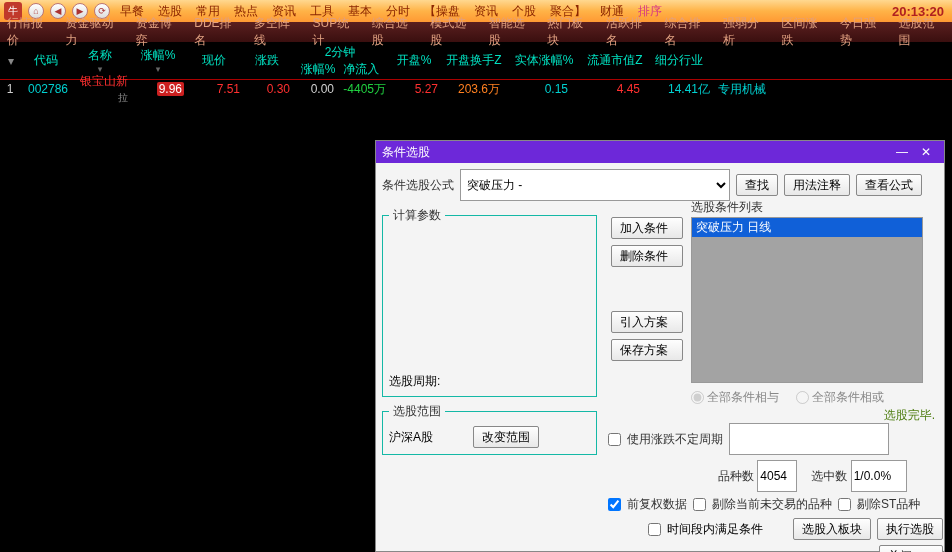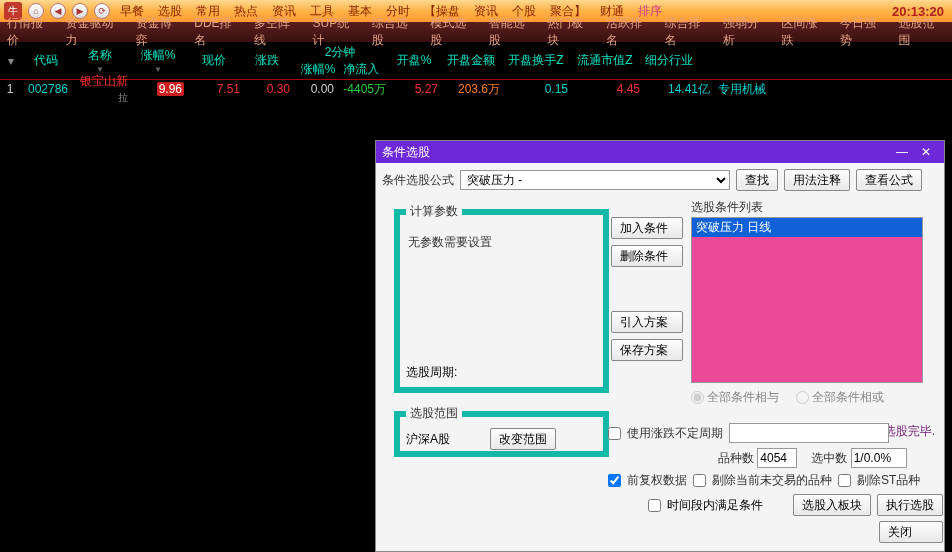--- a/index.html
+++ b/index.html
@@ -37,34 +37,34 @@
 .nm .tag{ color:#888; font-size:10px;}
 
 
 .dialog { position:absolute; left:375px; top:140px; width:570px; height:412px; background:#f4f4f4; border:1px solid #888; box-shadow:0 0 8px rgba(0,0,0,0.6);}
 .dialog .titlebar { height:22px; background:#6d28d9; color:#fff; display:flex; align-items:center; padding:0 6px; font-size:12px;}
 .dialog .titlebar .spacer{flex:1;}
 .dialog .titlebar .wbtn { width:24px; text-align:center; cursor:pointer;}
 .dialog .body { padding:6px; position:relative; height:calc(100% - 22px);}
 .dlgrow { display:flex; align-items:center; gap:6px; margin-bottom:6px;}
 .dlglabel { color:#333;}
-select, input[type=text] { font-size:12px; border:1px solid #999; background:#fff; height:20px; padding:0 2px;}
+select, input[type=text] { font-size:12px; border:1px solid #999; background:#fff; height:32px; padding:0 2px;}
 .btn { background:linear-gradient(#fefefe,#e8e8e8); border:1px solid #888; height:22px; padding:0 8px; font-size:12px; cursor:pointer; border-radius:2px; display:inline-flex; align-items:center;}
-fieldset { border:6px solid #14b8a6; padding:6px; font-size:12px; position:relative; margin:12px;}
+fieldset { border:1px solid #14b8a6; padding:6px; font-size:12px; position:relative; margin:0;}
 legend { padding:0 4px; color:#333;}
 .fieldset-params { width:215px; height:190px;}
 .fieldset-range  { width:215px; height:52px; margin-top:6px;}
 .right-col { position:absolute; left:235px; top:36px; width:330px;}
 .btncol { display:flex; flex-direction:column; gap:6px; width:72px;}
 .listlabel { color:#333; margin-bottom:2px; margin-left:80px;}
-.listbox { position:absolute; left:80px; top:18px; width:232px; height:166px; border:1px solid #999; background:#ec4899; overflow:hidden;}
+.listbox { position:absolute; left:80px; top:18px; width:232px; height:166px; border:1px solid #999; background:#a3a3a3; overflow:hidden;}
 .listitem { background:#1060d8; color:#fff; padding:1px 4px; font-size:12px;}
 .radiorow { position:absolute; left:80px; top:190px; display:flex; gap:17px; align-items:center;}
 .radiorow label{ color:#888; display:flex; align-items:center; gap:3px;}
-.donemsg { position:absolute; right:6px; top:208px; color:#701a75;margin-top:16px;}
+.donemsg { position:absolute; right:6px; top:208px; color:#4d7c0f;}
 .bottom { position:absolute; left:232px; top:260px; width:335px;}
 .chkrow { display:flex; align-items:center; gap:6px; margin-bottom:5px; color:#333;}
 .countrow { display:flex; gap:14px; margin:4px 0 4px 110px; color:#333;}
 .actionrow { display:flex; align-items:center; gap:6px; margin-top:5px;padding-left:40px;}
 .actionrow .spacer{flex:1;}
 input[type=checkbox], input[type=radio]{ width:13px; height:13px;}
 </style>
 </head>
 <body>
 
@@ -125,22 +125,22 @@
   <div class="thcell" style="width:56px">现价</div>
   <div class="thcell" style="width:50px">涨跌</div>
   <div class="thcell" style="width:96px">
     <span>2分钟</span>
     <div style="display:flex; gap:8px;">
         <span>涨幅%</span>
         <span>净流入</span>
       </div>
   </div>
   <div class="thcell" style="width:52px">开盘%</div>
-  <div class="thcell" style="width:62px">开盘金额</div>
   <div class="thcell" style="width:68px">开盘换手Z</div>
+  <div class="thcell" style="width:72px">实体涨幅%</div>
   <div class="thcell" style="width:70px">流通市值Z</div>
   <div class="thcell" style="width:58px">细分行业</div>
 </div>
 
 <div class="trow">
   <div class="tcell c-white" style="width:28px;text-align:center">1</div>
   <div class="tcell c-cyan" style="width:48px">002786</div>
   <div class="tcell nm" style="width:60px"><span>银宝山新</span><span class="tag">拉</span></div>
   <div class="tcell" style="width:56px"><span class="bg-red">9.96</span></div>
   <div class="tcell c-red" style="width:56px">7.51</div>
@@ -169,21 +169,20 @@
       <select style="width:270px">
         <option>突破压力        -</option>
       </select>
       <button class="btn">查找</button>
       <button class="btn">用法注释</button>
       <button class="btn">查看公式</button>
     </div>
 
     <fieldset class="fieldset-params">
       <legend>计算参数</legend>
-      <div style="color:#333; padding:8px 2px;">无参数需要设置</div>
       <div style="position:absolute; bottom:6px; left:6px; display:flex; align-items:center; gap:4px;">
         <span>选股周期:</span>
       </div>
     </fieldset>
 
     <fieldset class="fieldset-range">
       <legend>选股范围</legend>
       <div style="display:flex; align-items:center; gap:40px;">
         <span>沪深A股</span>
         <button class="btn">改变范围</button>

